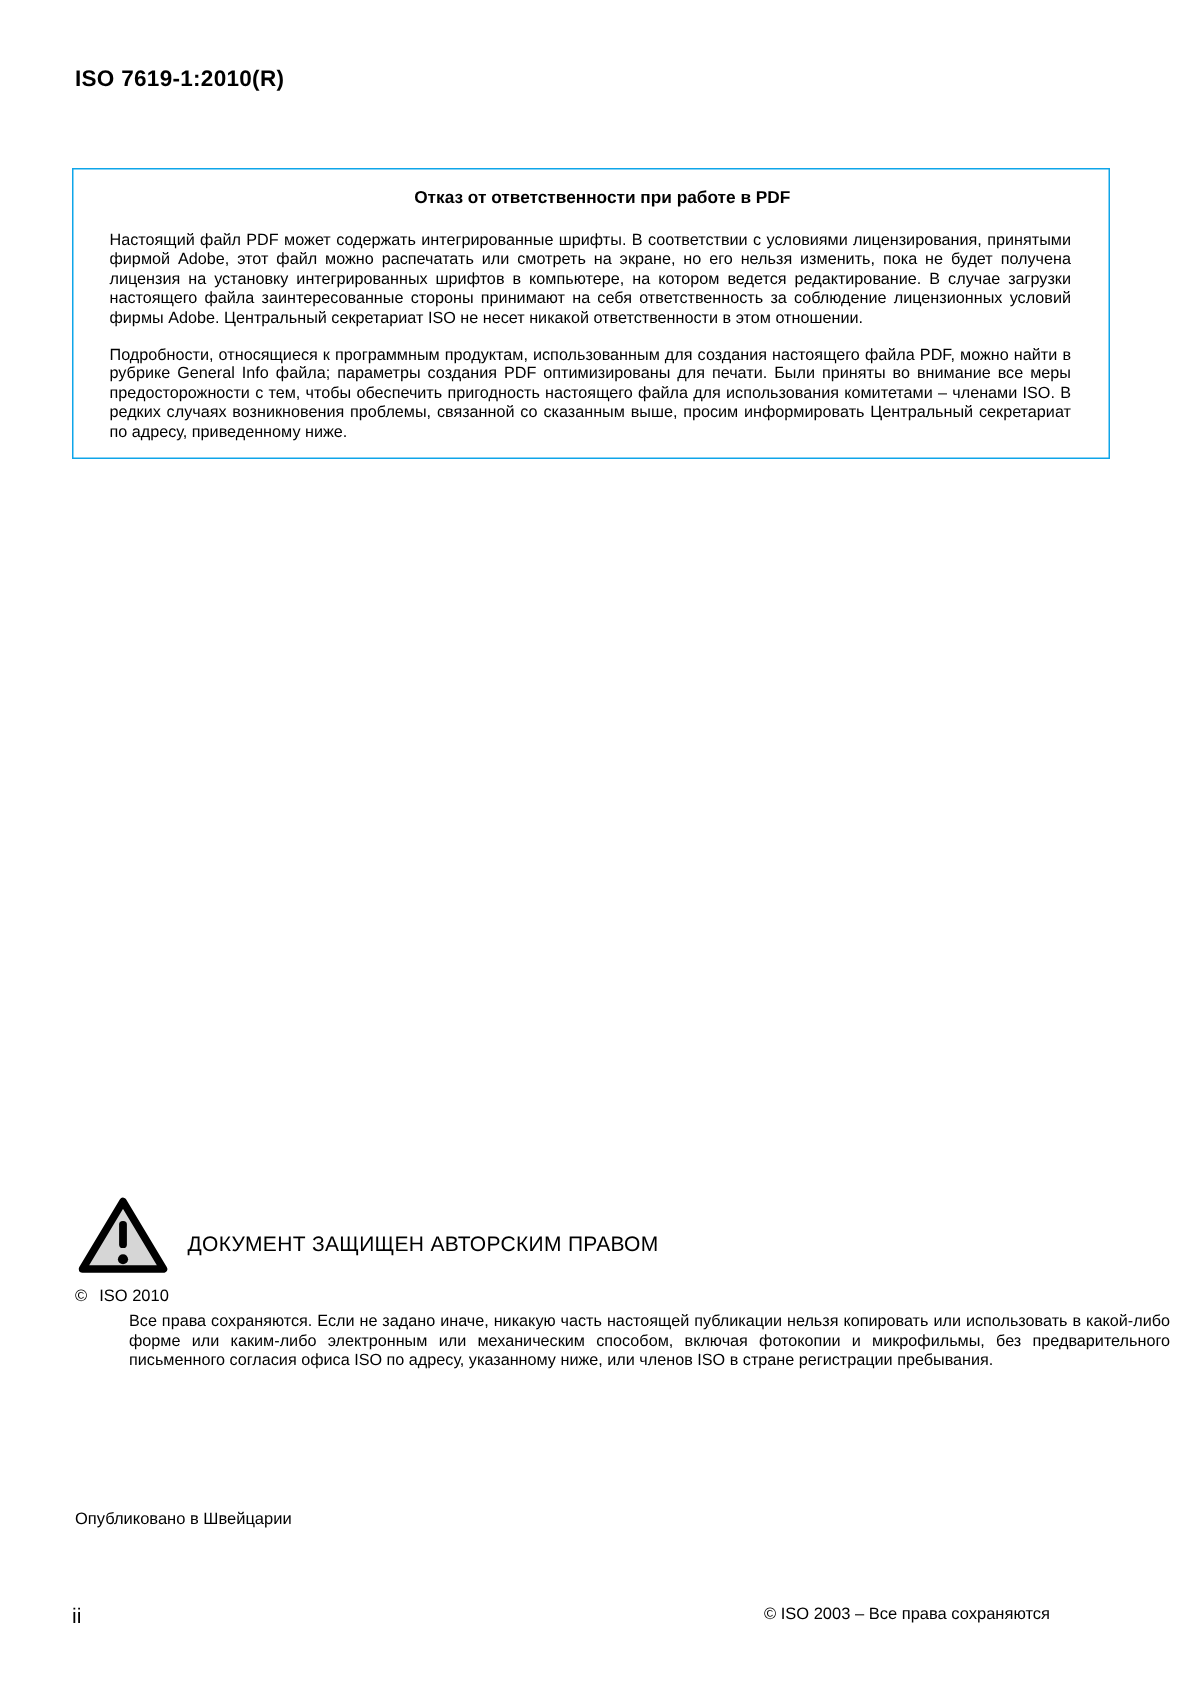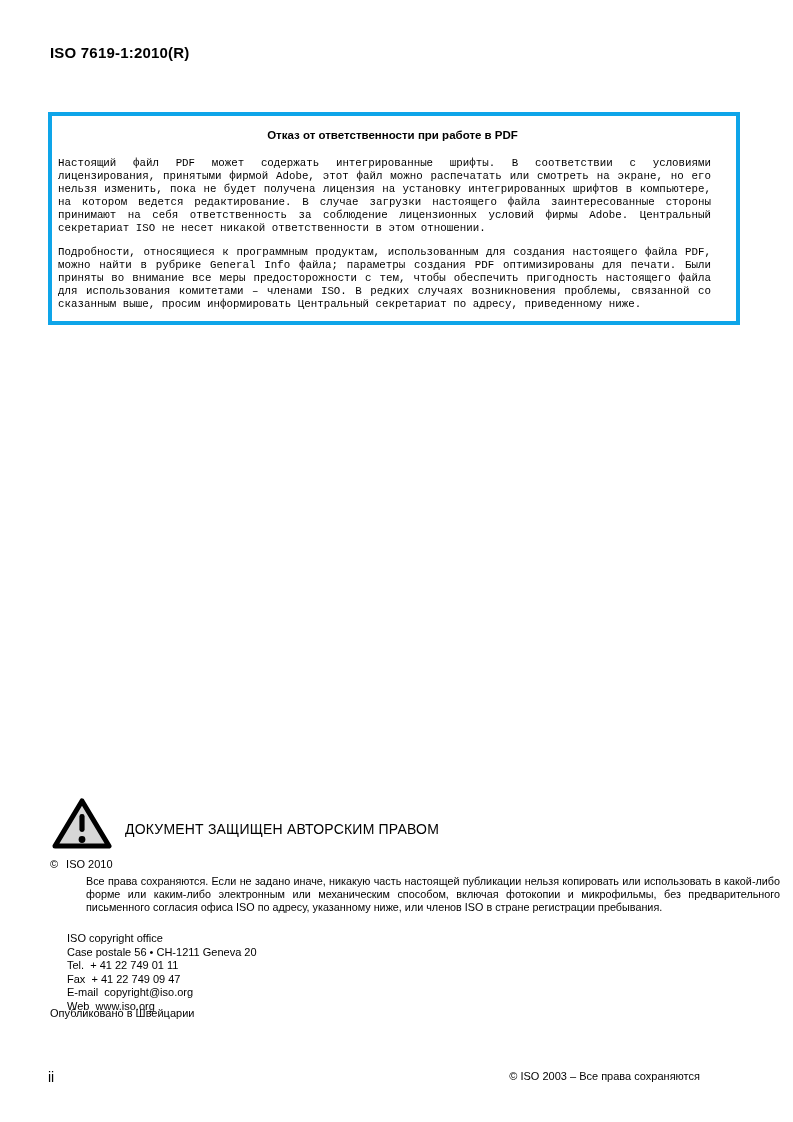--- a/index.html
+++ b/index.html
@@ -10,31 +10,30 @@
     font-family:"Liberation Sans", sans-serif;
     color:#000;
     overflow:hidden;
   }
   .doc-header {
     position:absolute; left:50px; top:44px;
     font-size:15px; font-weight:bold; letter-spacing:0.2px;
   }
   .disclaimer-box {
     position:absolute; left:48px; top:112px; width:692px;
-    border:4px solid #0ea5e9; box-sizing:border-box;
-    padding:10px 9px 8px 6px;
+    border:1px solid #0ea5e9; box-sizing:border-box;
+    padding:10px 9px 8px 24px;
   }
   .disclaimer-title {
     text-align:center; font-weight:bold; font-size:11.5px;
     margin:3px 0 16px 0;
   }
   .disclaimer-para {
     font-size:10.8px; line-height:12.9px; text-align:justify;
     margin:0 16px 12px 0;
-    font-family:Liberation Mono, monospace;
   }
   .disclaimer-para:last-child { margin-bottom:2px; }
 
   .warning-icon { position:absolute; left:50px; top:797px; width:64px; height:54px; }
   .copyright-heading {
     position:absolute; left:125px; top:821px;
     font-size:14px; font-weight:normal; letter-spacing:0.2px;
   }
   .copyright-line {
     position:absolute; left:50px; top:858px; font-size:11px;
@@ -81,28 +80,20 @@
   </div>
 
   <div class="copyright-heading">ДОКУМЕНТ ЗАЩИЩЕН АВТОРСКИМ ПРАВОМ</div>
 
   <div class="copyright-line">
     <span class="c-sym">©</span><span>ISO 2010</span>
   </div>
 
   <div class="copyright-body">Все права сохраняются. Если не задано иначе, никакую часть настоящей публикации нельзя копировать или использовать в какой-либо форме или каким-либо электронным или механическим способом, включая фотокопии и микрофильмы, без предварительного письменного согласия офиса ISO по адресу, указанному ниже, или членов  ISO в стране регистрации пребывания.</div>
 
-  <div class="address-block">
-    <div class="address-line">ISO copyright office</div>
-    <div class="address-line">Case postale 56 • CH-1211 Geneva 20</div>
-    <div class="address-line">Tel.  + 41 22 749 01 11</div>
-    <div class="address-line">Fax  + 41 22 749 09 47</div>
-    <div class="address-line">E-mail  copyright@iso.org</div>
-    <div class="address-line">Web  www.iso.org</div>
-  </div>
 
   <div class="published-line">Опубликовано в Швейцарии</div>
 
   <div class="footer-page-number">ii</div>
 
   <div class="footer-copyright">© ISO 2003 – Все права сохраняются</div>
 
 </div>
 
 </body></html>

